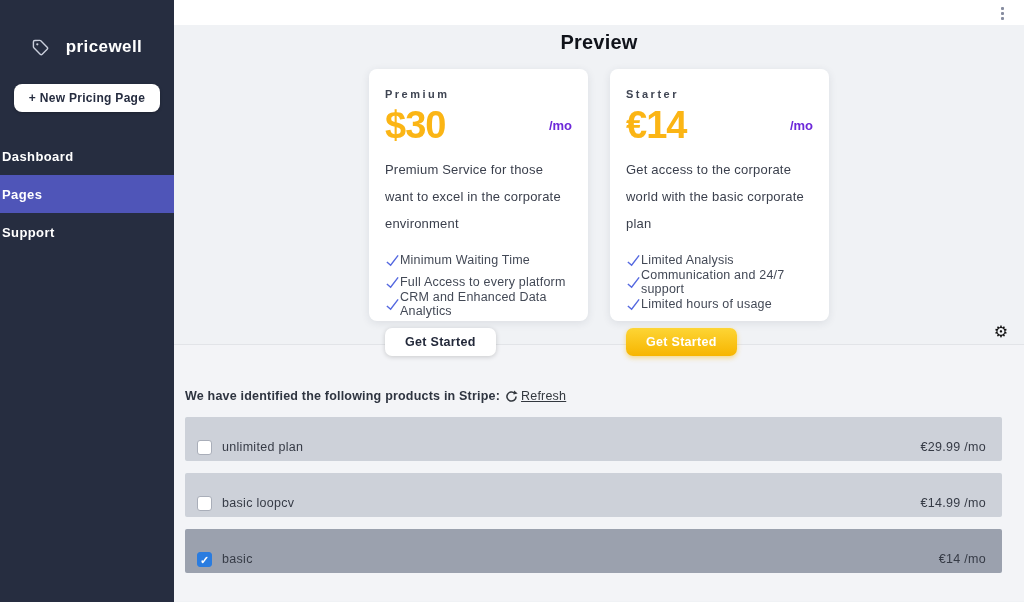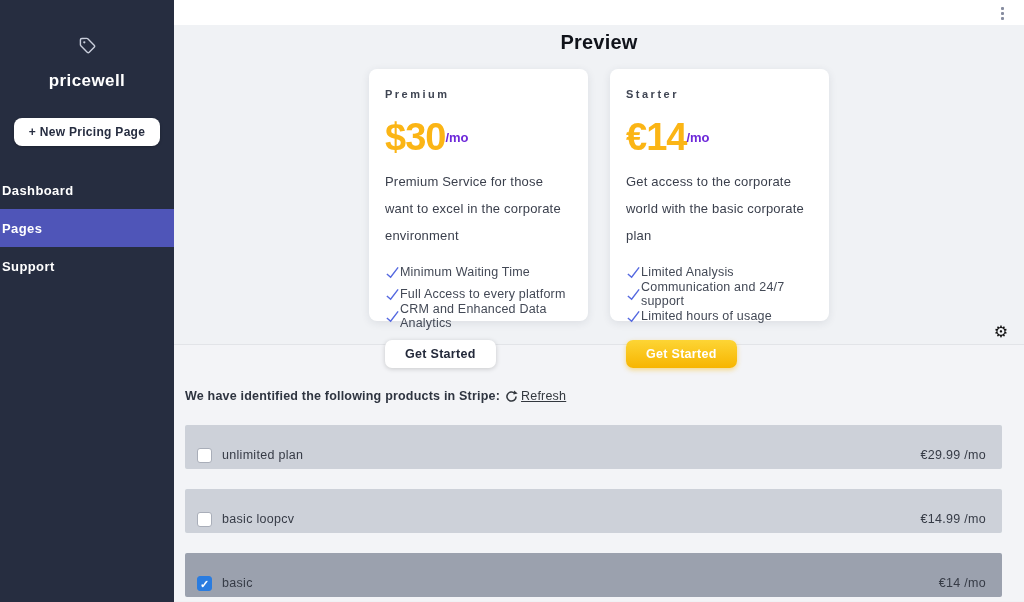--- a/index.html
+++ b/index.html
@@ -2,21 +2,21 @@
 <html><head>
 <meta charset="utf-8">
 <style>
   * { margin:0; padding:0; box-sizing:border-box; }
   html,body { width:1024px; height:602px; overflow:hidden; }
   body { font-family:"Liberation Sans","DejaVu Sans",sans-serif; background:#f0f2f5; position:relative; }
   .app { position:relative; width:1024px; height:602px; }
 
   
   .sidebar { position:absolute; left:0; top:0; width:174px; height:602px; background:#262d40; z-index:3; }
-  .logo-row { display:flex; align-items:center; justify-content:center; gap:17px; padding-top:37px;flex-direction:column; }
+  .logo-row { display:flex; align-items:center; justify-content:center; gap:17px; padding-top:37px; }
   .logo-text { color:#ffffff; font-size:17px; font-weight:bold; letter-spacing:.4px; }
   .new-page-btn { display:block; margin:27px auto 0; width:146px; height:28px; background:#ffffff;
     border:none; border-radius:8px; font-family:inherit; font-size:12px; font-weight:bold; color:#262d40;
     letter-spacing:.3px; cursor:pointer; box-shadow:0 1px 3px rgba(0,0,0,.25); }
   .nav { margin-top:25px; }
   .nav-item { height:38px; display:flex; align-items:center; padding-left:2px; color:#ffffff;
     font-size:13px; font-weight:bold; letter-spacing:.4px; cursor:pointer; }
   .nav-item.active { background:#4f55b8; }
 
   
@@ -25,39 +25,39 @@
   .kebab { position:absolute; right:18px; top:5px; display:flex; flex-direction:column; gap:2px; cursor:pointer; padding:2px; }
   .kebab span { width:3px; height:3px; border-radius:1px; background:#878da0; }
 
   .preview-section { height:320px; background:#f0f2f5; border-bottom:1px solid #e2e4e8; position:relative; }
   .preview-title { text-align:center; padding-top:6px; font-size:20px; font-weight:bold; color:#10131a; letter-spacing:.2px; }
 
   .cards { display:flex; justify-content:center; gap:22px; margin-top:15px; }
   .card { width:219px; height:252px; background:#ffffff; border-radius:8px; padding:19px 16px 0;
     box-shadow:0 2px 8px rgba(40,46,65,.10); }
   .card-name { font-size:11px; font-weight:bold; color:#3f4553; letter-spacing:2.5px; }
-  .price-row { display:flex; align-items:center; gap:0; margin-top:16px; }
+  .price-row { display:flex; align-items:center; gap:0; margin-top:4px;justify-content:space-between; }
   .price-amount { font-size:38px; font-weight:bold; color:#fbb515; letter-spacing:-1px; }
   .price-period { font-size:13px; font-weight:bold; color:#6d28d9; }
   .card-desc { margin-top:9px; font-size:13px; line-height:27px; color:#3a3f4c; letter-spacing:.2px; }
   .features { list-style:none; margin-top:12px; }
   .feature { display:flex; align-items:center; height:22px; font-size:12.5px; color:#434956; letter-spacing:.2px; }
   .cta { margin-top:13px; height:28px; padding:0 20px; border:none; border-radius:7px;
     font-family:inherit; font-size:12.5px; font-weight:bold; letter-spacing:.3px; cursor:pointer; }
   .cta-white { background:#ffffff; color:#23293a; box-shadow:0 1px 5px rgba(0,0,0,.18); }
   .cta-yellow { background:linear-gradient(180deg,#fdd535,#f7b500); color:#ffffff;
     box-shadow:0 2px 5px rgba(247,181,0,.45); }
   .gear { position:absolute; right:16px; bottom:4px; font-size:16px; color:#111; cursor:pointer; line-height:1; }
 
   .products-section { height:256px; background:#f3f4f7; padding:12px 0 0 11px; }
   .products-heading-row { display:flex; align-items:center; gap:5px; height:18px;margin-top:30px; }
   .products-heading { font-size:12.5px; font-weight:bold; color:#2e3440; letter-spacing:.2px; }
   .refresh-link { display:flex; align-items:center; gap:3px; cursor:pointer; text-decoration:none; }
   .refresh-label { font-size:12.5px; color:#33383f; text-decoration:underline; letter-spacing:.2px; }
-  .product-row { width:817px; height:44px; margin-top:20px; background:#cdd1d9; border-radius:2px;
+  .product-row { width:817px; height:44px; margin-top:12px; background:#cdd1d9; border-radius:2px;
     display:flex; align-items:center; padding:16px 16px 0 12px; cursor:pointer; }
   .product-row.selected { background:#9ba1ae; }
   .product-name { margin-left:10px; font-size:12.5px; color:#363b46; letter-spacing:.3px; }
   .product-price { margin-left:auto; font-size:12.5px; color:#363b46; letter-spacing:.3px; }
 
   input[type=checkbox] { appearance:none; -webkit-appearance:none; width:15px; height:15px; background:#fff;
     border:1px solid #a9aeb9; border-radius:3px; cursor:pointer; flex:none; }
   input[type=checkbox]:checked { background:#2a7ce0; border-color:#2a7ce0; }
   input[type=checkbox]:checked::after { content:"\2713"; display:block; color:#fff; font-size:11px;
     font-weight:bold; text-align:center; line-height:14px; }

